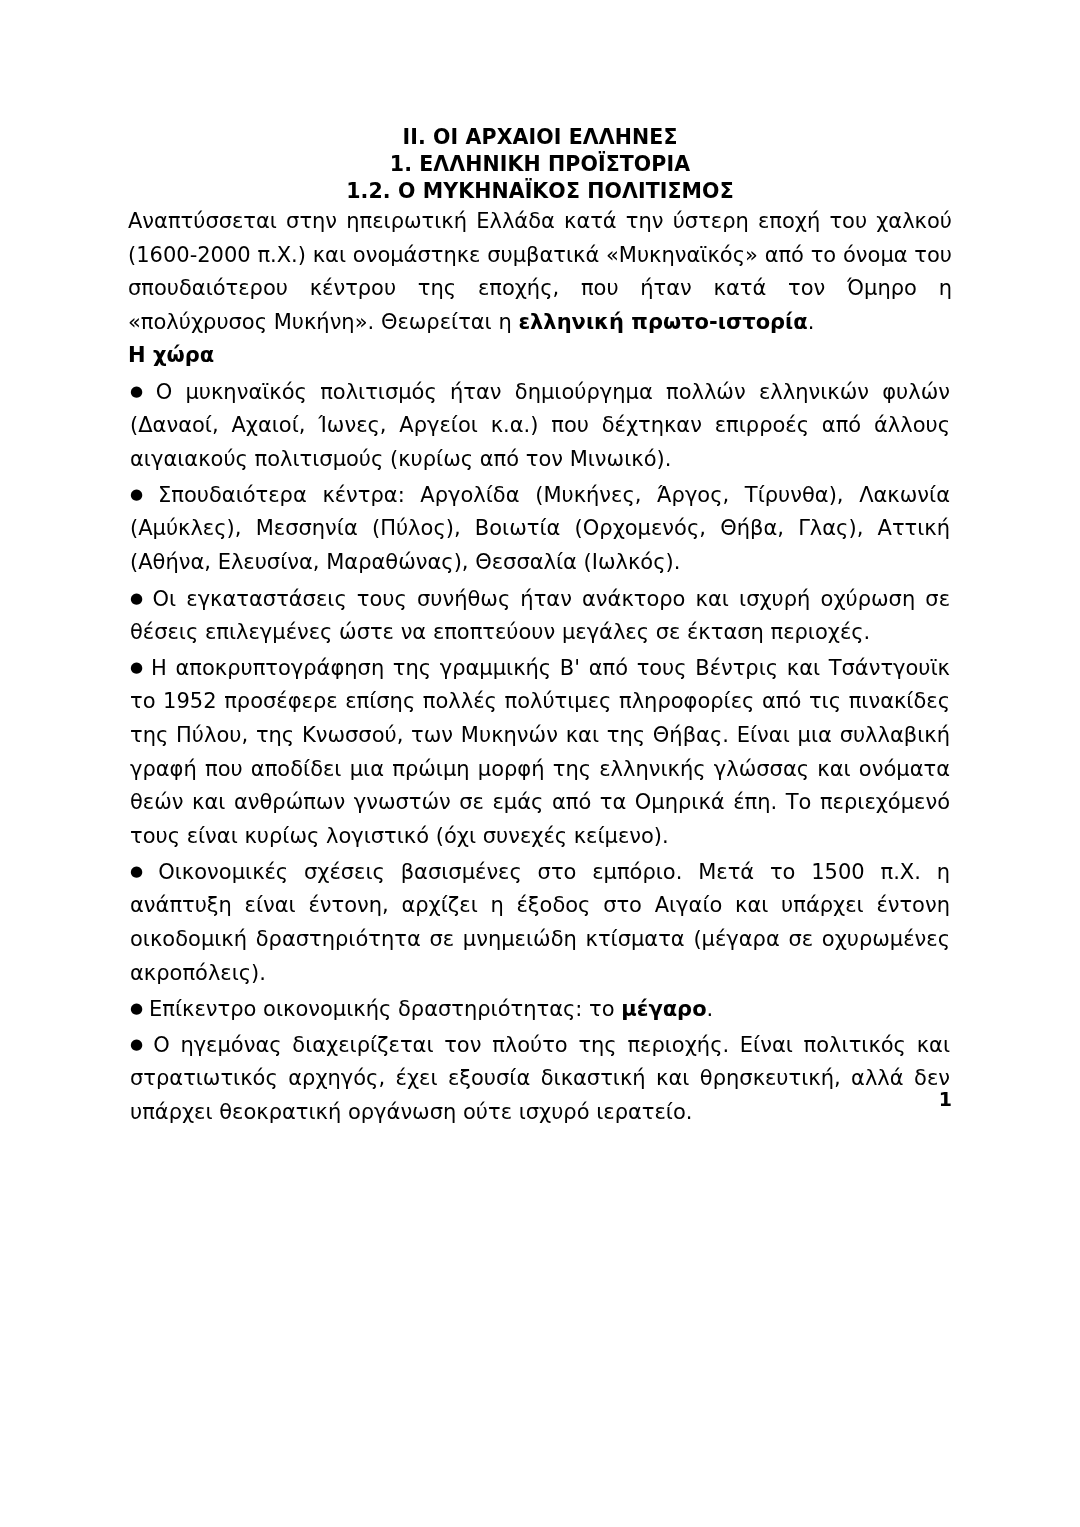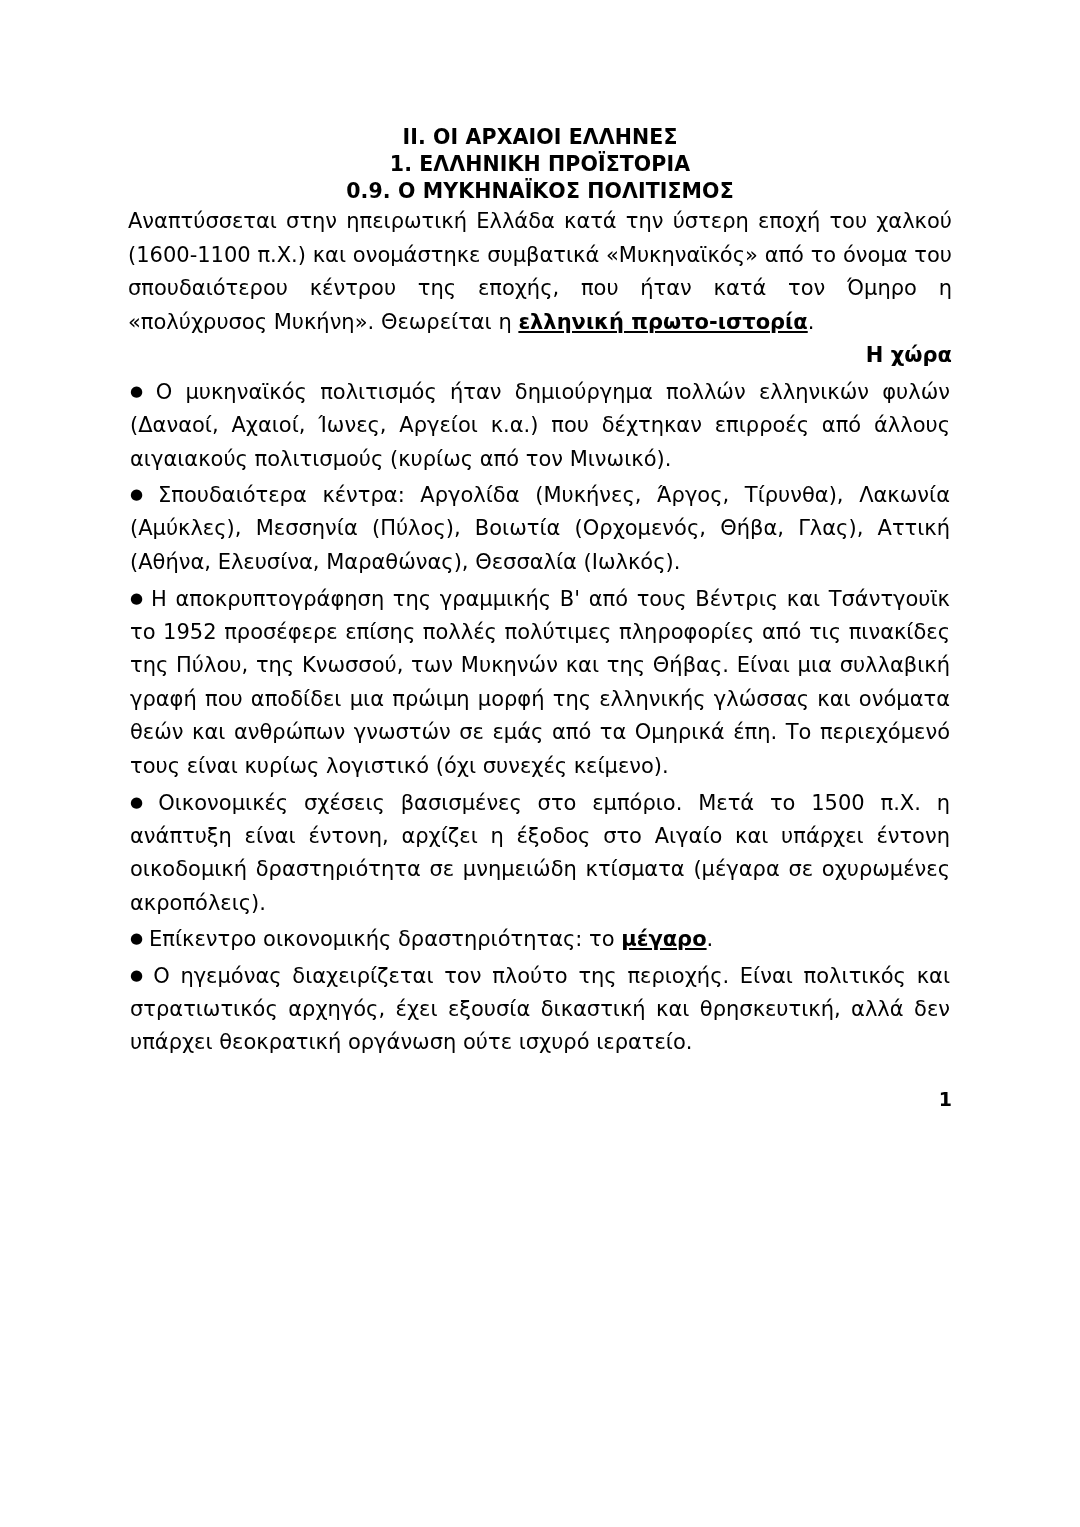--- a/index.html
+++ b/index.html
@@ -42,62 +42,63 @@
     font-size: 21px;
     line-height: 33.6px;
     text-align: justify;
     text-justify: inter-word;
   }
   .section-head {
     margin: 0;
     font-size: 21px;
     line-height: 33.6px;
     font-weight: bold;
-    text-align: right;
+    text-align: left;
   }
   .bullet-para {
     margin: 2px;
     font-size: 21px;
     line-height: 33.6px;
     text-align: justify;
     text-justify: inter-word;
   }
   .bullet-dot {
     font-size: 15px;
     vertical-align: 2.5px;
     padding-right: 6px;
   }
-  b, strong { font-weight: bold; text-decoration: underline; }
+  b, strong { font-weight: bold; }
 
   .page-number {
     position: absolute;
     right: 128px;
     bottom: 86px;
     font-size: 19px;
     font-weight: bold;
   }
 </style>
 </head>
 <body>
 
 <div class="page">
   <div class="content">
 
     <div class="title-block">
       <div class="doc-title">II. ΟΙ ΑΡΧΑΙΟΙ ΕΛΛΗΝΕΣ</div>
       <div class="doc-title">1. ΕΛΛΗΝΙΚΗ ΠΡΟΪΣΤΟΡΙΑ</div>
-      <div class="doc-title">0.9. Ο ΜΥΚΗΝΑΪΚΟΣ ΠΟΛΙΤΙΣΜΟΣ</div>
+      <div class="doc-title">1.2. Ο ΜΥΚΗΝΑΪΚΟΣ ΠΟΛΙΤΙΣΜΟΣ</div>
     </div>
 
-    <p class="para"><span>Αναπτύσσεται στην ηπειρωτική Ελλάδα κατά την ύστερη εποχή του χαλκού (1600-1100 π.Χ.) και ονομάστηκε συμβατικά «Μυκηναϊκός» από το όνομα του σπουδαιότερου κέντρου της εποχής, που ήταν κατά τον Όμηρο η «πολύχρυσος Μυκήνη». Θεωρείται η </span><b>ελληνική πρωτο-ιστορία</b><span>.</span></p>
+    <p class="para"><span>Αναπτύσσεται στην ηπειρωτική Ελλάδα κατά την ύστερη εποχή του χαλκού (1600-2000 π.Χ.) και ονομάστηκε συμβατικά «Μυκηναϊκός» από το όνομα του σπουδαιότερου κέντρου της εποχής, που ήταν κατά τον Όμηρο η «πολύχρυσος Μυκήνη». Θεωρείται η </span><b>ελληνική πρωτο-ιστορία</b><span>.</span></p>
 
     <p class="section-head">Η χώρα</p>
 
     <p class="bullet-para"><span class="bullet-dot">●</span><span>Ο μυκηναϊκός πολιτισμός ήταν δημιούργημα πολλών ελληνικών φυλών (Δαναοί, Αχαιοί, Ίωνες, Αργείοι κ.α.) που δέχτηκαν επιρροές από άλλους αιγαιακούς πολιτισμούς (κυρίως από τον Μινωικό).</span></p>
     <p class="bullet-para"><span class="bullet-dot">●</span><span>Σπουδαιότερα κέντρα: Αργολίδα (Μυκήνες, Άργος, Τίρυνθα), Λακωνία (Αμύκλες), Μεσσηνία (Πύλος), Βοιωτία (Ορχομενός, Θήβα, Γλας), Αττική (Αθήνα, Ελευσίνα, Μαραθώνας), Θεσσαλία (Ιωλκός).</span></p>
+    <p class="bullet-para"><span class="bullet-dot">●</span><span>Οι εγκαταστάσεις τους συνήθως ήταν ανάκτορο και ισχυρή οχύρωση σε θέσεις επιλεγμένες ώστε να εποπτεύουν μεγάλες σε έκταση περιοχές.</span></p>
 
 
     <p class="bullet-para"><span class="bullet-dot">●</span><span>Η αποκρυπτογράφηση της γραμμικής Β' από τους Βέντρις και Τσάντγουϊκ το 1952 προσέφερε επίσης πολλές πολύτιμες πληροφορίες από τις πινακίδες της Πύλου, της Κνωσσού, των Μυκηνών και της Θήβας. Είναι μια συλλαβική γραφή που αποδίδει μια πρώιμη μορφή της ελληνικής γλώσσας και ονόματα θεών και ανθρώπων γνωστών σε εμάς από τα Ομηρικά έπη. Το περιεχόμενό τους είναι κυρίως λογιστικό (όχι συνεχές κείμενο).</span></p>
 
 
     <p class="bullet-para"><span class="bullet-dot">●</span><span>Οικονομικές σχέσεις βασισμένες στο εμπόριο. Μετά το 1500 π.Χ. η ανάπτυξη είναι έντονη, αρχίζει η έξοδος στο Αιγαίο και υπάρχει έντονη οικοδομική δραστηριότητα σε μνημειώδη κτίσματα (μέγαρα σε οχυρωμένες ακροπόλεις).</span></p>
 
     <p class="bullet-para"><span class="bullet-dot">●</span><span>Επίκεντρο οικονομικής δραστηριότητας: το </span><b>μέγαρο</b><span>.</span></p>
 
 

